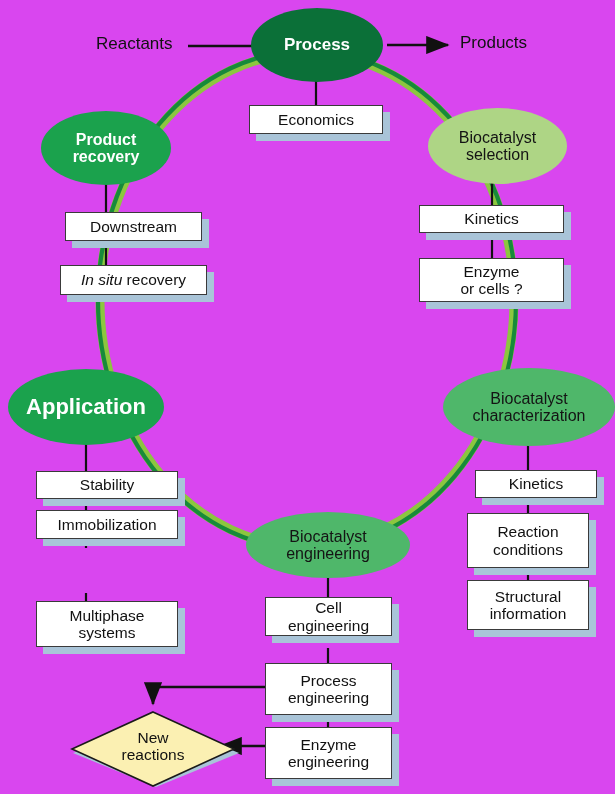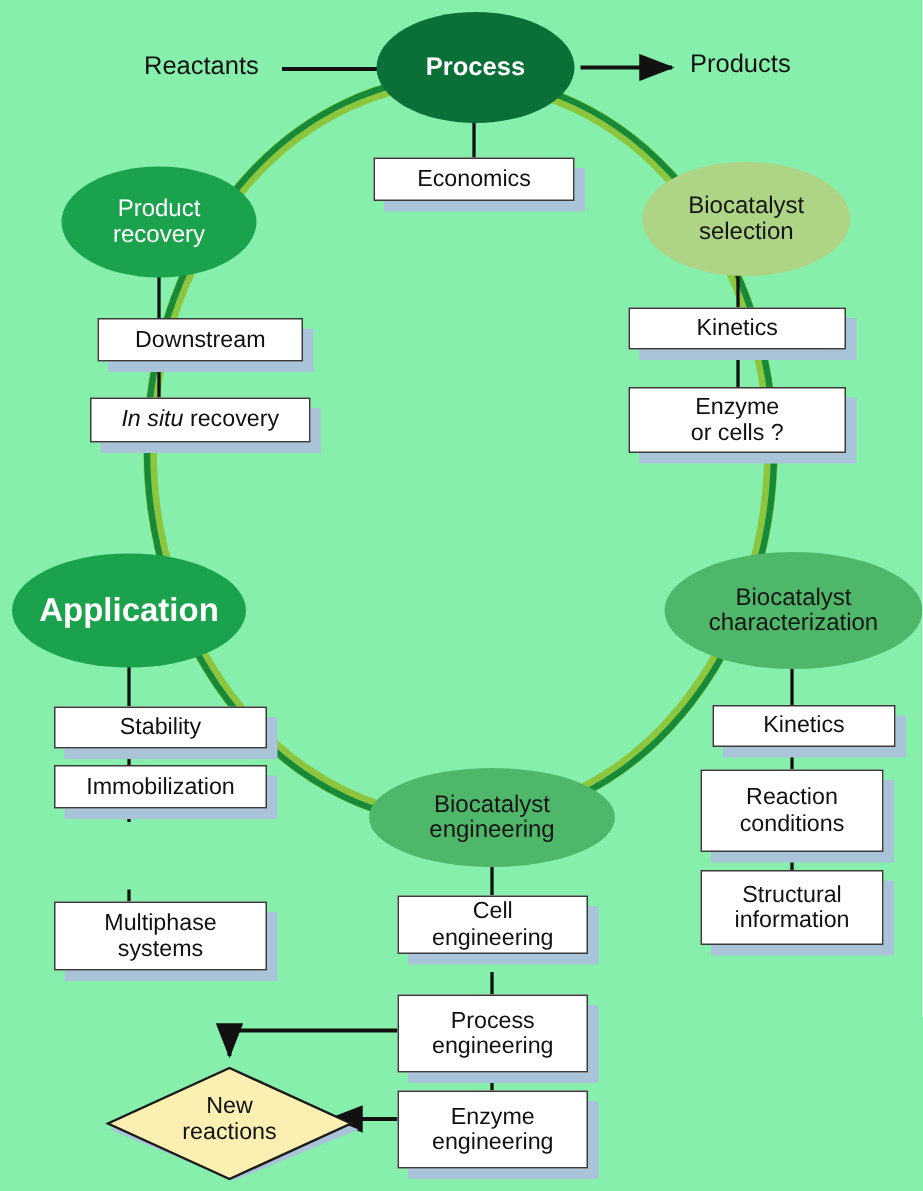--- a/index.html
+++ b/index.html
@@ -5,21 +5,21 @@
   html,body{margin:0;padding:0;background:#ffffff;}
   body{
     font-family:"Liberation Sans", sans-serif;
     -webkit-font-smoothing:antialiased;
   }
   #stage{
     position:relative;
     width:615px;
     height:794px;
     overflow:hidden;
-    background:#86efac;
+    background:#d946ef;
   }
   #ring-layer, #line-layer{
     position:absolute;
     left:0; top:0;
     width:615px; height:794px;
     pointer-events:none;
   }
   #ring-layer{z-index:1;}
   #line-layer{z-index:2;}
 
@@ -148,21 +148,21 @@
     <line x1="265" y1="746" x2="220" y2="746" stroke="#111111" stroke-width="2.6" marker-end="url(#arrowhead)"></line>
   </svg>
 
   <div class="caption" style="left:96px; top:34px;">Reactants</div>
   <div class="caption" style="left:460px; top:33px;">Products</div>
 
   <div class="node dark" style="left:251px; top:8px; width:132px; height:74px; font-size:17px; font-weight:700;">
     <span>Process</span>
   </div>
 
-  <div class="node medium" style="left:41px; top:111px; width:130px; height:74px; font-size:16px; font-weight:400;">
+  <div class="node medium" style="left:41px; top:111px; width:130px; height:74px; font-size:16px; font-weight:700;">
     <div>
       <span>Product</span>
       <span>recovery</span>
     </div>
   </div>
 
   <div class="node light" style="left:428px; top:108px; width:139px; height:76px; font-size:16px;">
     <div>
       <span>Biocatalyst</span>
       <span>selection</span>

